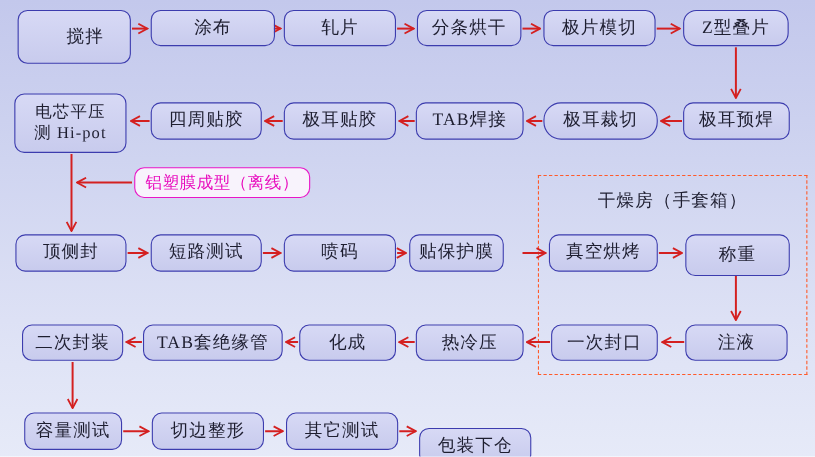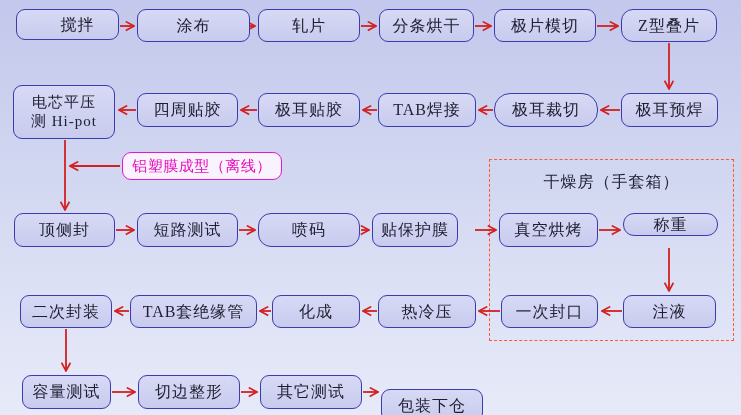--- a/index.html
+++ b/index.html
@@ -85,45 +85,45 @@
       <line x1="129" y1="311" x2="115" y2="311" stroke="#d42020" stroke-width="1.8" marker-end="url(#ah)"></line>
       <line x1="66" y1="329" x2="66" y2="371" stroke="#d42020" stroke-width="1.8" marker-end="url(#ah)"></line>
       <line x1="112" y1="392" x2="135" y2="392" stroke="#d42020" stroke-width="1.8" marker-end="url(#ah)"></line>
       <line x1="241" y1="392" x2="257" y2="392" stroke="#d42020" stroke-width="1.8" marker-end="url(#ah)"></line>
       <line x1="363" y1="392" x2="378" y2="392" stroke="#d42020" stroke-width="1.8" marker-end="url(#ah)"></line>
     </svg>
 
   <div class="dashed-region" style="left:489px;top:159px;width:245px;height:182px;"></div>
   <div class="region-label" style="left:489px;top:172px;width:245px;">干燥房（手套箱）</div>
 
-  <div class="node" style="left:16px;top:9px;width:103px;height:31px;padding-left:20px;">搅拌</div>
+  <div class="node" style="left:16px;top:9px;width:103px;height:49px;padding-left:20px;">搅拌</div>
   <div class="node" style="left:137px;top:9px;width:113px;height:33px;">涂布</div>
   <div class="node" style="left:258px;top:9px;width:102px;height:33px;">轧片</div>
   <div class="node" style="left:379px;top:9px;width:95px;height:33px;">分条烘干</div>
   <div class="node" style="left:494px;top:9px;width:102px;height:33px;">极片模切</div>
   <div class="node" style="left:621px;top:9px;width:96px;height:33px;border-radius:12px;">Z型叠片</div>
 
   <div class="node" style="left:13px;top:85px;width:102px;height:54px;font-size:15px;">
     <span class="nline">电芯平压</span>
     <span class="nline">测 Hi-pot</span>
   </div>
   <div class="node" style="left:137px;top:93px;width:101px;height:34px;">四周贴胶</div>
   <div class="node" style="left:258px;top:93px;width:102px;height:34px;">极耳贴胶</div>
   <div class="node" style="left:378px;top:93px;width:98px;height:34px;">TAB焊接</div>
   <div class="node" style="left:494px;top:93px;width:104px;height:34px;border-radius:16px;">极耳裁切</div>
   <div class="node" style="left:621px;top:93px;width:97px;height:34px;">极耳预焊</div>
 
   <div class="offline-box" style="left:122px;top:152px;width:160px;height:28px;">铝塑膜成型（离线）</div>
 
   <div class="node" style="left:14px;top:213px;width:101px;height:34px;">顶侧封</div>
   <div class="node" style="left:137px;top:213px;width:101px;height:34px;">短路测试</div>
-  <div class="node" style="left:258px;top:213px;width:102px;height:34px;border-radius:13px;">喷码</div>
+  <div class="node" style="left:258px;top:213px;width:102px;height:34px;">喷码</div>
   <div class="node" style="left:372px;top:213px;width:86px;height:34px;">贴保护膜</div>
   <div class="node" style="left:499px;top:213px;width:99px;height:34px;">真空烘烤</div>
-  <div class="node" style="left:623px;top:213px;width:95px;height:23px;border-radius:11px;">称重</div>
+  <div class="node" style="left:623px;top:213px;width:95px;height:38px;">称重</div>
 
   <div class="node" style="left:20px;top:295px;width:92px;height:33px;">二次封装</div>
   <div class="node" style="left:130px;top:295px;width:127px;height:33px;">TAB套绝缘管</div>
   <div class="node" style="left:272px;top:295px;width:88px;height:33px;">化成</div>
   <div class="node" style="left:378px;top:295px;width:98px;height:33px;">热冷压</div>
   <div class="node" style="left:501px;top:295px;width:97px;height:33px;">一次封口</div>
   <div class="node" style="left:623px;top:295px;width:93px;height:33px;">注液</div>
 
   <div class="node" style="left:22px;top:375px;width:89px;height:34px;">容量测试</div>
   <div class="node" style="left:138px;top:375px;width:102px;height:34px;">切边整形</div>

